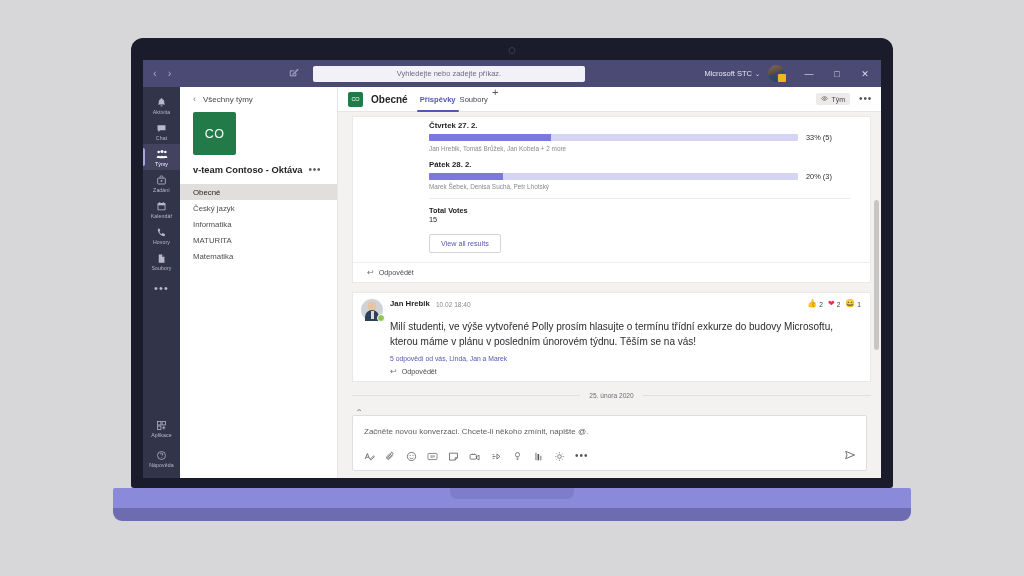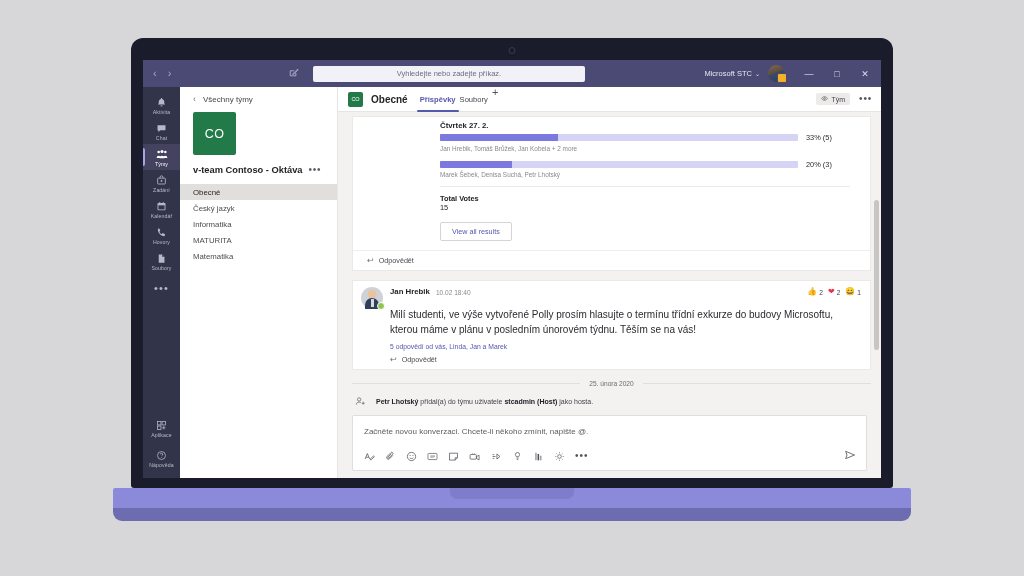--- a/index.html
+++ b/index.html
@@ -163,21 +163,21 @@
   .scrollbar {
     position: absolute; right: 2px; top: 0; bottom: 0; width: 5px;
   }
   .scrollthumb {
     position: absolute; top: 88px; left: 0; width: 5px; height: 150px;
     background: #c8c6c4; border-radius: 3px;
   }
 
   
   .msg-block { background: #fff; border: 1px solid #ebe9e7; margin-bottom: 9px; }
-  .poll-wrap { display: flex; padding-left: 11px; }
+  .poll-wrap { display: flex; }
   .poll-gutter { width: 76px; flex: 0 0 76px; }
   .poll-card { flex: 1; padding: 4px 20px 9px 0; }
   .poll-opt-label { font-size: 7.8px; font-weight: bold; color: #232323; margin-bottom: 3px; }
   .poll-bar-row { display: flex; align-items: center; gap: 8px; margin-bottom: 2.5px; }
   .poll-bar { flex: 1; height: 7px; background: #d6d4f5; border-radius: 1px; overflow: hidden; }
   .poll-bar-fill { height: 7px; background: #7b79e0; }
   .poll-pct { font-size: 7.4px; color: #2b2b2b; width: 44px; }
   .poll-voters { font-size: 6.4px; color: #8a8a8f; margin-bottom: 8px; }
   .poll-div { height: 1px; background: #eceaea; margin: 2px 0 7px; }
   .poll-total-label { font-size: 7.4px; font-weight: bold; color: #232323; }
@@ -432,20 +432,21 @@
 
                   <div class="poll-opt-label">Čtvrtek 27. 2.</div>
                   <div class="poll-bar-row">
                     <div class="poll-bar">
                       <div class="poll-bar-fill" id="fill0" style="width: 33%;"></div>
                     </div>
                     <div class="poll-pct">33% (5)</div>
                   </div>
                   <div class="poll-voters">Jan Hrebik, Tomáš Brůžek, Jan Kobela + 2 more</div>
 
+                  <div class="poll-opt-label">Pátek 28. 2.</div>
                   <div class="poll-bar-row">
                     <div class="poll-bar">
                       <div class="poll-bar-fill" id="fill1" style="width: 20%;"></div>
                     </div>
                     <div class="poll-pct">20% (3)</div>
                   </div>
                   <div class="poll-voters">Marek Šebek, Denisa Suchá, Petr Lhotský</div>
 
                   <div class="poll-div"></div>
                   <div class="poll-total-label">Total Votes</div>

